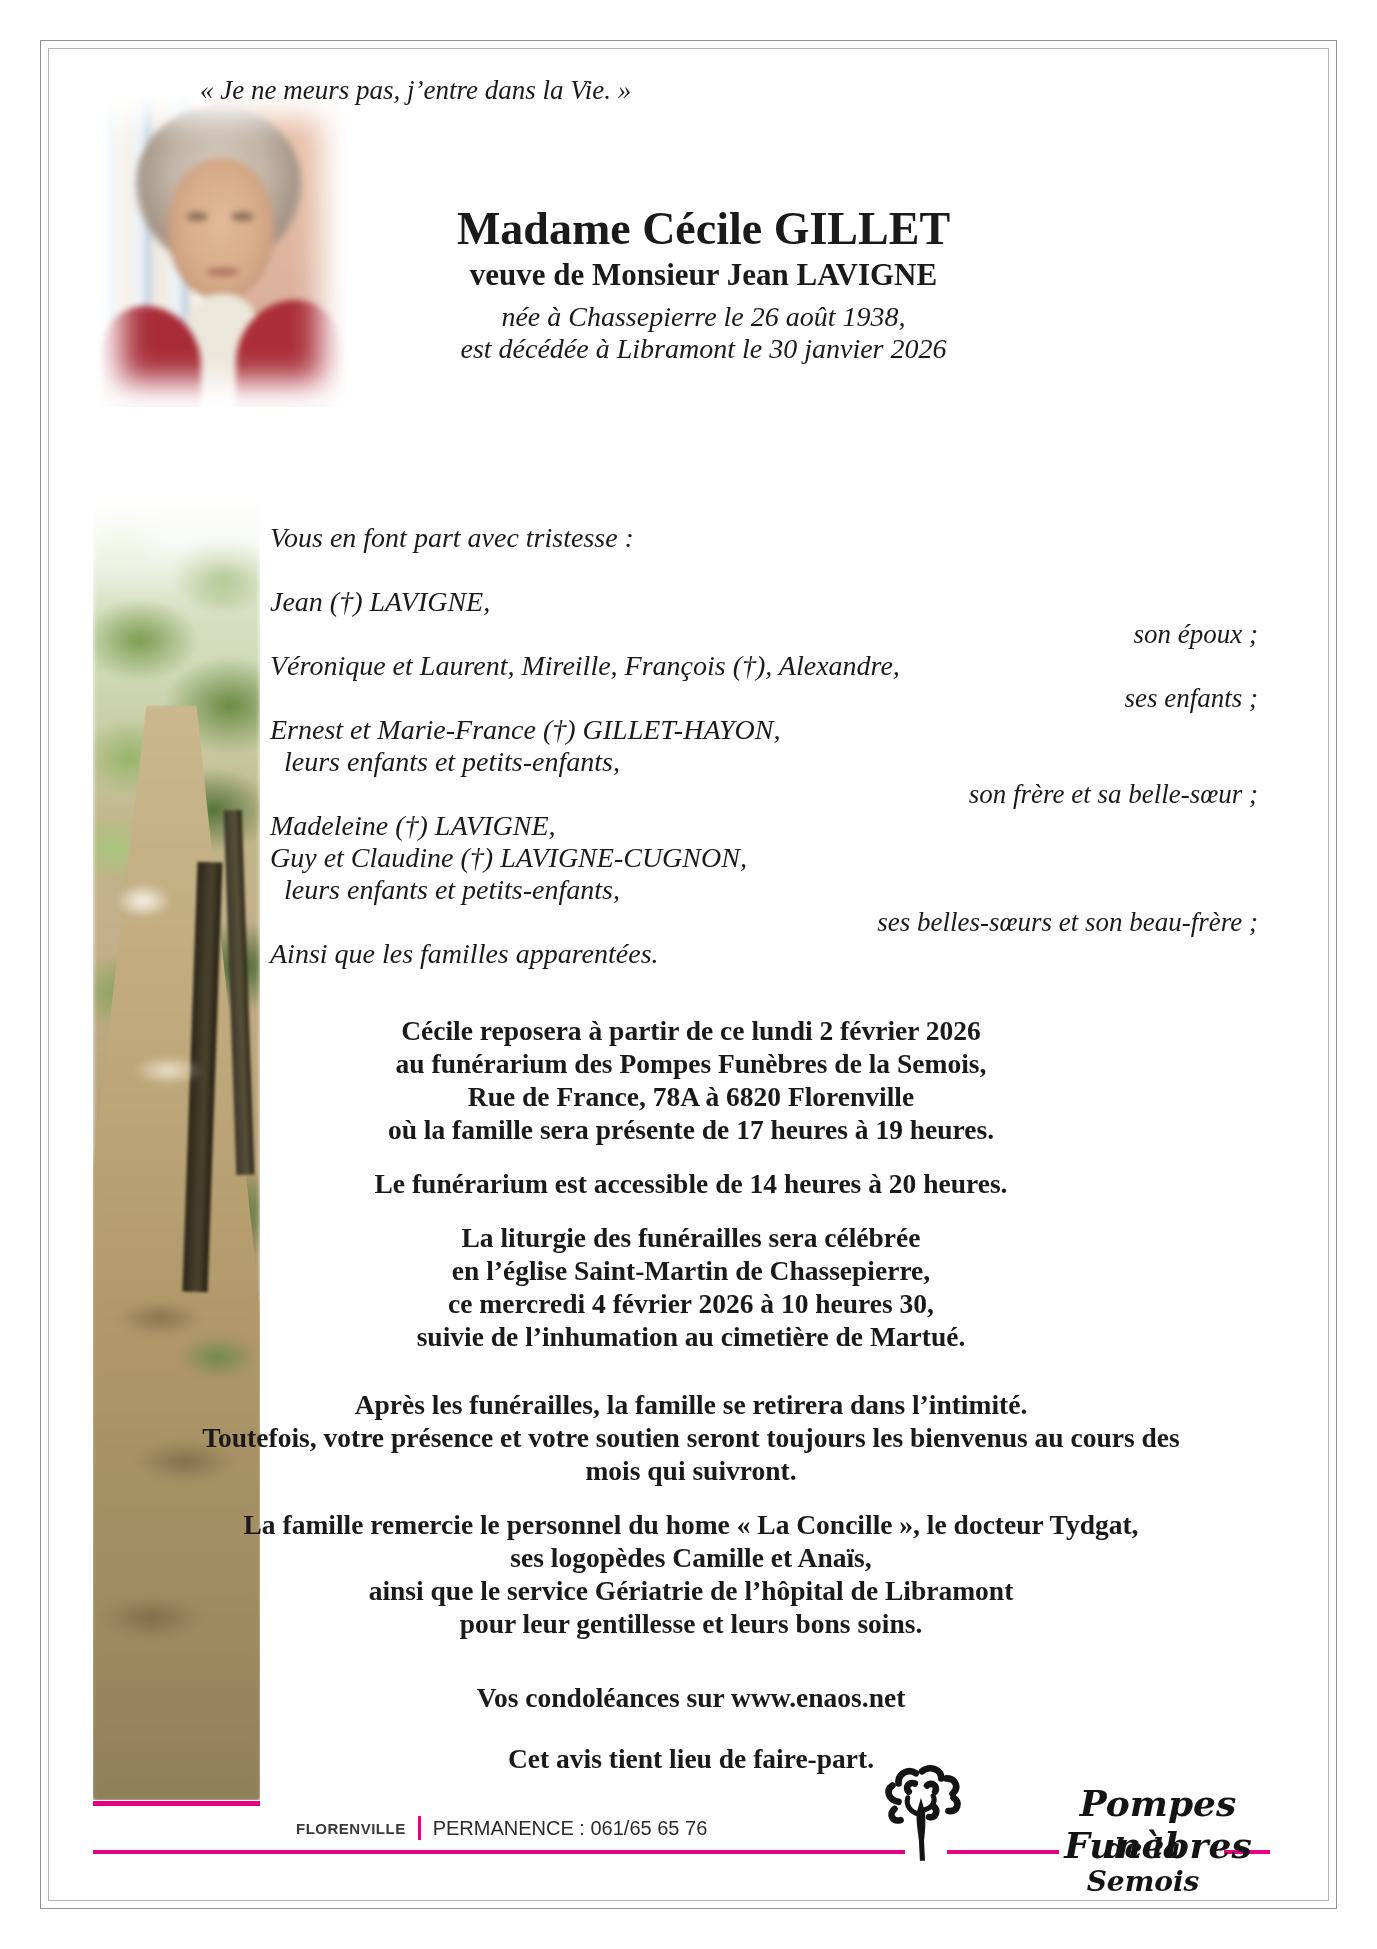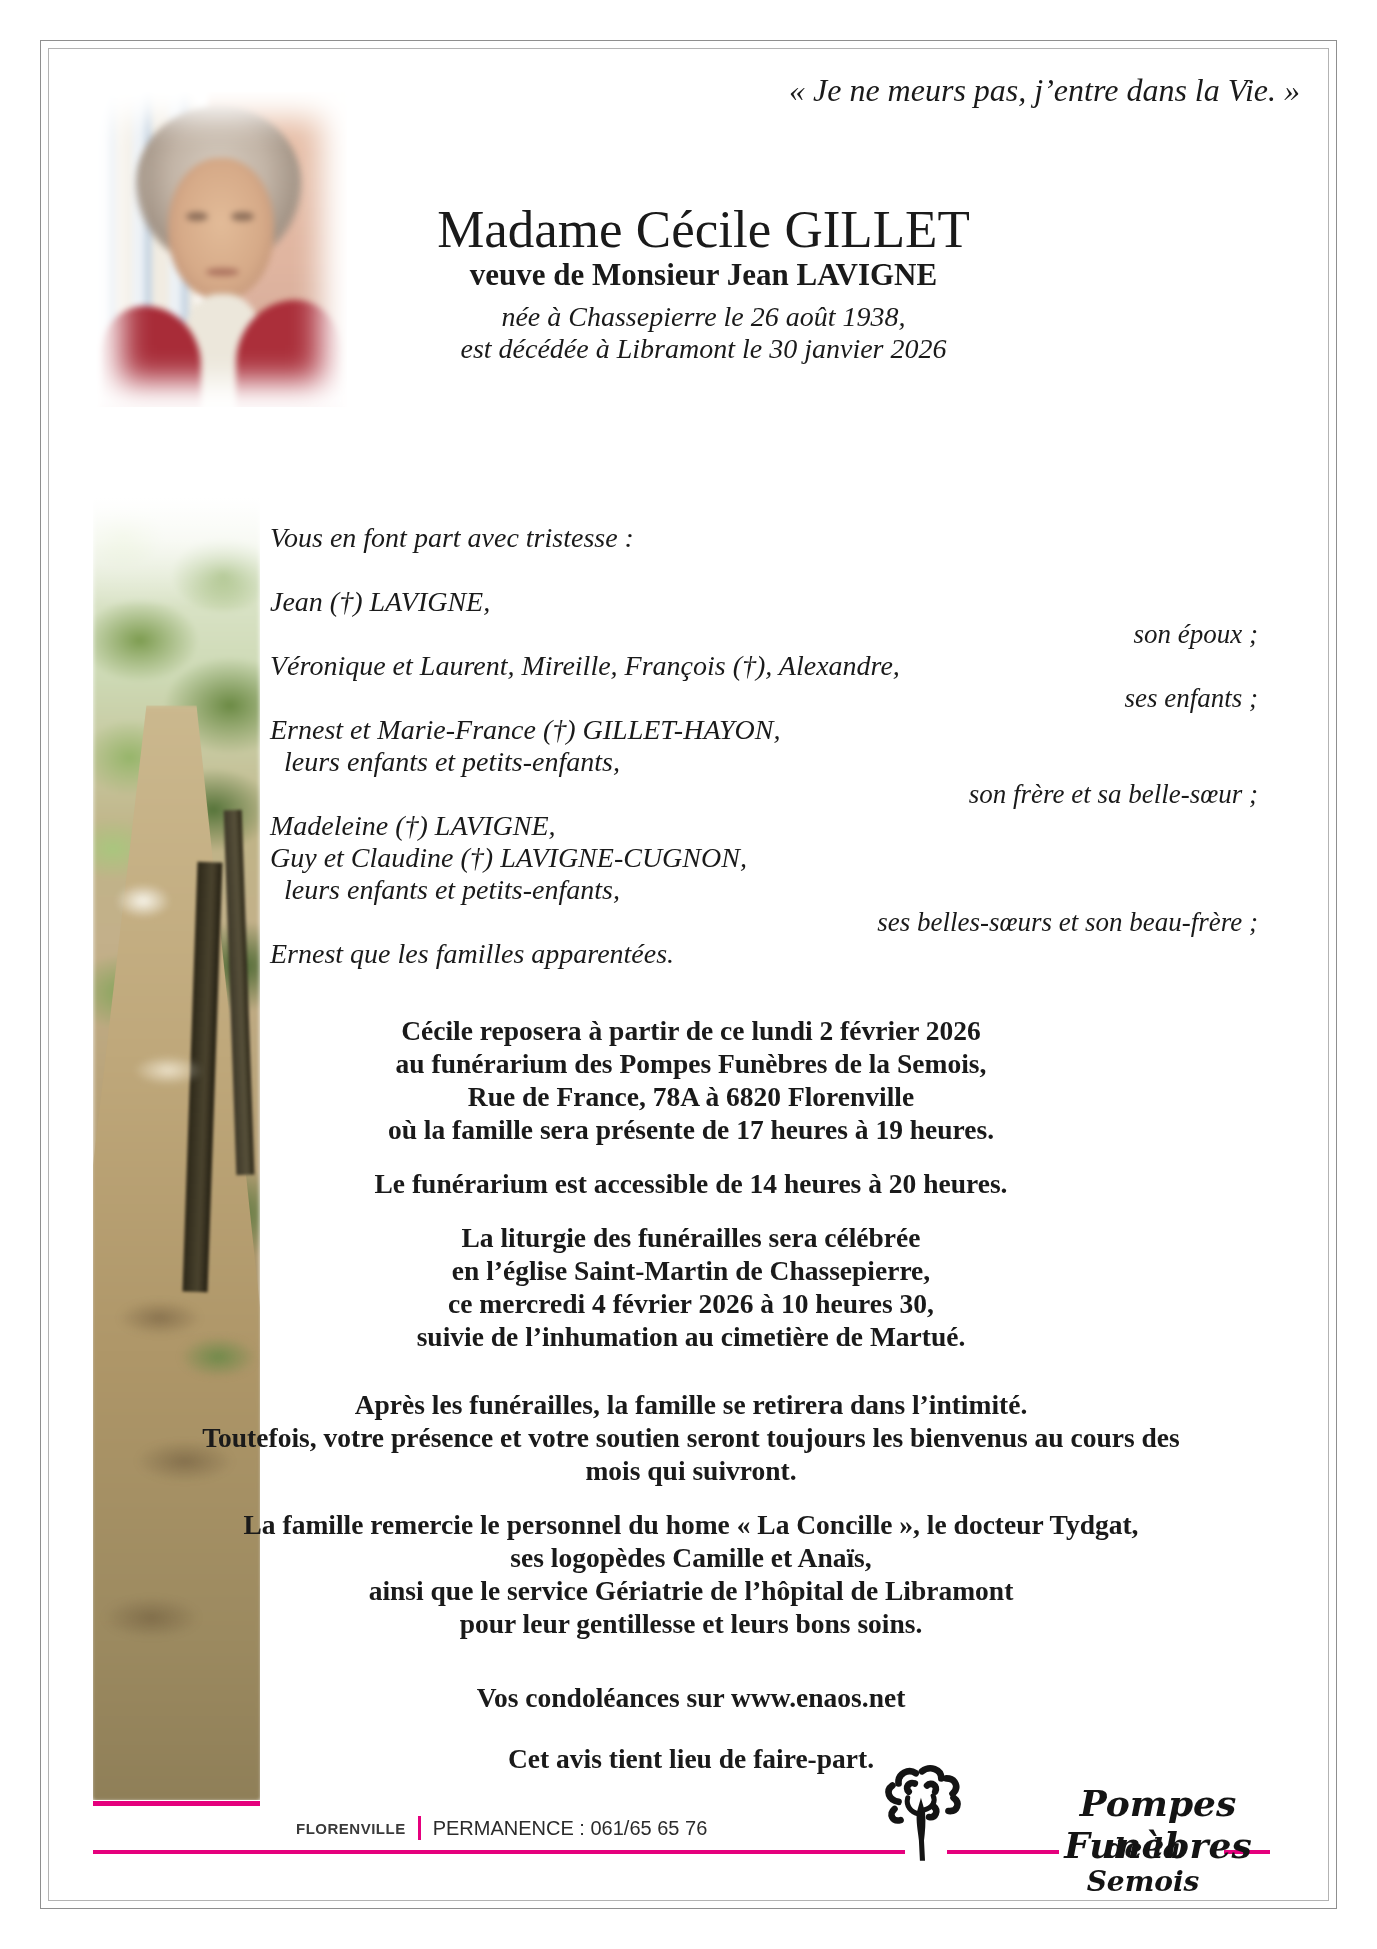--- a/index.html
+++ b/index.html
@@ -58,24 +58,24 @@
       radial-gradient(50px 22px at 45% 44%,rgba(255,250,235,.7) 0%,rgba(255,250,235,0) 70%),
       radial-gradient(60px 26px at 40% 63%,rgba(90,70,45,.45) 0%,rgba(90,70,45,0) 70%),
       radial-gradient(70px 30px at 55% 74%,rgba(80,62,40,.4) 0%,rgba(80,62,40,0) 70%),
       radial-gradient(70px 30px at 35% 86%,rgba(85,66,42,.4) 0%,rgba(85,66,42,0) 70%),
       radial-gradient(55px 30px at 75% 66%,#6f8a4a 0%,rgba(111,138,74,0) 70%);}
   .f-topfade{position:absolute;left:0;top:0;width:100%;height:110px;
     background:linear-gradient(180deg,#ffffff 0%,rgba(255,255,255,.75) 40%,rgba(255,255,255,0) 100%);}
   .forest-underline{position:absolute;left:93px;top:1801px;width:167px;height:5px;}
 
   
-  .quote{position:absolute;top:74px;left:200px;right:77px;text-align:right;
-    font-size:32px;font-style:italic;line-height:32px;}
+  .quote{position:absolute;top:74px;left:200px;right:77px;
+    font-size:27px;font-style:italic;line-height:32px;}
   .head{position:absolute;top:203px;left:120px;right:90px;text-align:center;}
-  .head .title{font-size:53px;font-weight:normal;line-height:52px;}
+  .head .title{font-size:46px;font-weight:bold;line-height:52px;}
   .head .subtitle{font-size:31px;font-weight:bold;line-height:36px;margin-top:2px;}
   .head .birth,.head .death{font-size:28px;line-height:32px;font-style:italic;}
   .head .birth{margin-top:8px;}
 
   .family{position:absolute;top:522px;left:270px;width:988px;font-size:28px;line-height:32px;}
   .fam-line{white-space:pre-wrap;font-style:italic;}
   .fam-spacer{height:32px;}
   .relation{text-align:right;font-style:italic;font-size:27px;line-height:32px;}
 
   .details{position:absolute;top:1014px;left:100px;right:95px;text-align:center;
@@ -163,21 +163,21 @@
   leurs enfants et petits-enfants,</div>
       <div class="relation">son frère et sa belle-sœur ;</div>
     </div>
     <div>
       <div class="fam-line">Madeleine (†) LAVIGNE,
 Guy et Claudine (†) LAVIGNE-CUGNON,
   leurs enfants et petits-enfants,</div>
       <div class="relation">ses belles-sœurs et son beau-frère ;</div>
     </div>
 
-    <div class="fam-line">Ernest que les familles apparentées.</div>
+    <div class="fam-line">Ainsi que les familles apparentées.</div>
   </div>
 
   <div class="details">
     <div class="para first">Cécile reposera à partir de ce lundi 2 février 2026
 au funérarium des Pompes Funèbres de la Semois,
 Rue de France, 78A à 6820 Florenville
 où la famille sera présente de 17 heures à 19 heures.</div>
     <div class="para">Le funérarium est accessible de 14 heures à 20 heures.</div>
     <div class="para">La liturgie des funérailles sera célébrée
 en l’église Saint-Martin de Chassepierre,

